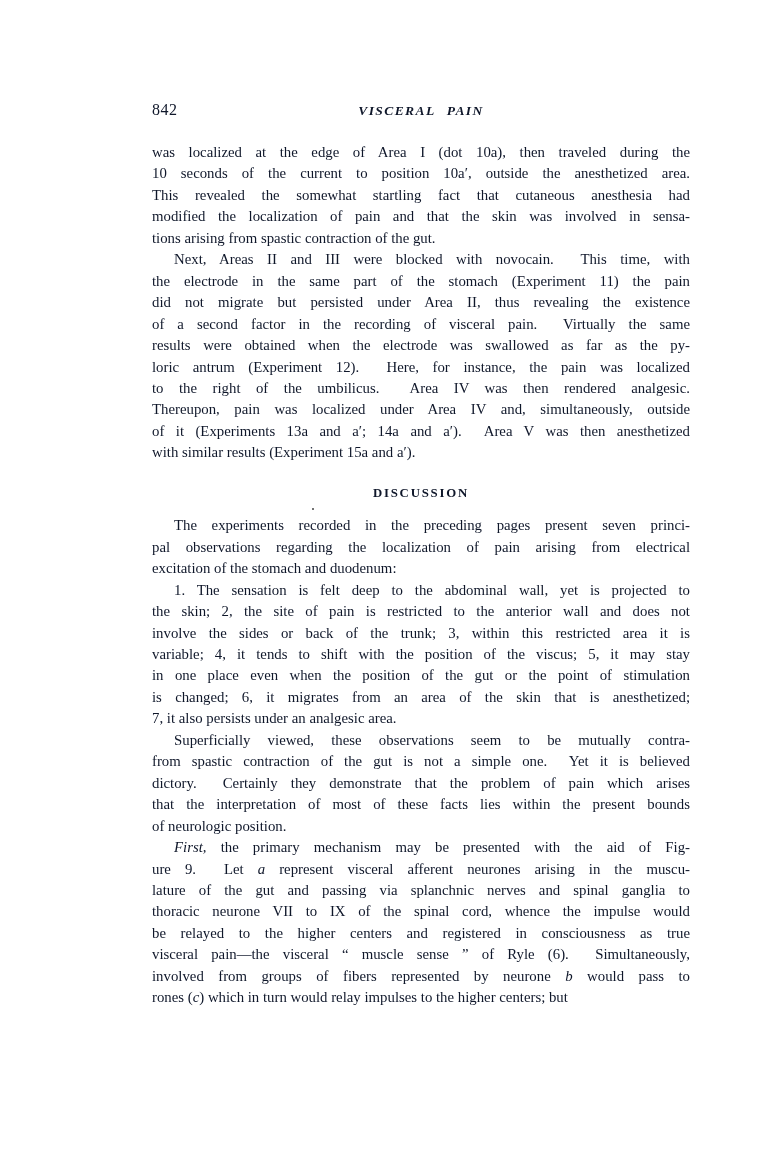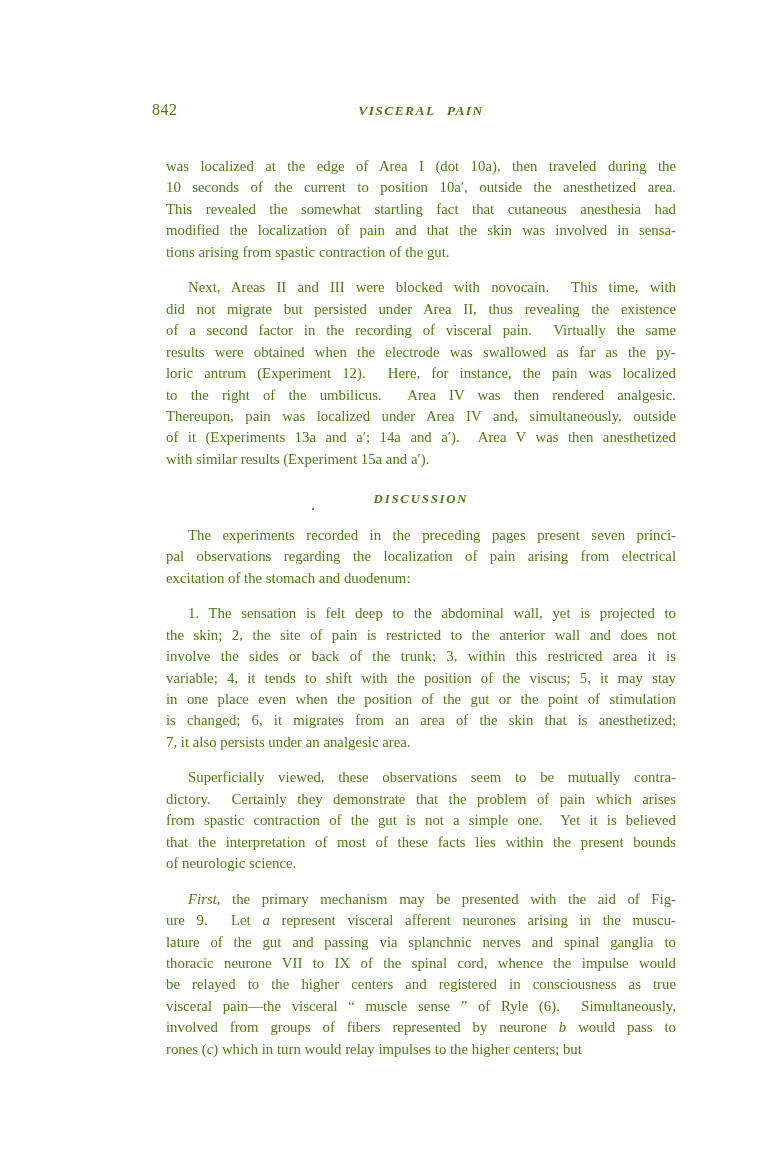--- a/index.html
+++ b/index.html
@@ -7,21 +7,21 @@
     padding: 0;
     background: #ffffff;
   }
   .page {
     position: relative;
     width: 767px;
     height: 1153px;
     background: #ffffff;
     overflow: hidden;
     font-family: "Liberation Serif", "DejaVu Serif", serif;
-    color: #4d7c0f;
+    color: #0f172a;
   }
   .running-header {
     position: absolute;
     left: 152px;
     top: 101px;
     width: 538px;
     height: 18px;
   }
   .page-number {
     position: absolute;
@@ -43,21 +43,21 @@
     font-style: italic;
   }
   .text-body {
     position: absolute;
     left: 152px;
     top: 142px;
     width: 538px;
     font-size: 14.8px;
   }
   .para {
-    margin: 14px;
+    margin: 0;
   }
   .line {
     line-height: 21.45px;
     text-align: justify;
     text-align-last: justify;
     white-space: normal;
   }
   .line.last {
     text-align-last: left;
   }
@@ -65,21 +65,20 @@
     text-indent: 22px;
   }
   .section-heading {
     line-height: 21.45px;
     margin-top: 19px;
     margin-bottom: 11px;
     text-align: center;
     font-size: 12.8px;
     font-weight: bold;
     letter-spacing: 1.8px;
-    font-style: italic;
   }
   .artifact-dot {
     position: absolute;
     left: 312px;
     top: 508px;
     width: 2px;
     height: 2px;
     background: #444;
     border-radius: 50%;
   }
@@ -97,20 +96,21 @@
   <div class="text-body">
       <div class="para">
         <div class="line"><span>was localized at the edge of Area I (dot 10a), then traveled during the</span></div>
         <div class="line"><span>10 seconds of the current to position 10a′, outside the anesthetized area.</span></div>
         <div class="line"><span>This revealed the somewhat startling fact that cutaneous anesthesia had</span></div>
         <div class="line"><span>modified the localization of pain and that the skin was involved in sensa-</span></div>
         <div class="line last"><span>tions arising from spastic contraction of the gut.</span></div>
       </div>
       <div class="para indent">
         <div class="line"><span>Next, Areas II and III were blocked with novocain.&nbsp; This time, with</span></div>
+        <div class="line"><span>the electrode in the same part of the stomach (Experiment 11) the pain</span></div>
         <div class="line"><span>did not migrate but persisted under Area II, thus revealing the existence</span></div>
         <div class="line"><span>of a second factor in the recording of visceral pain.&nbsp; Virtually the same</span></div>
         <div class="line"><span>results were obtained when the electrode was swallowed as far as the py-</span></div>
         <div class="line"><span>loric antrum (Experiment 12).&nbsp; Here, for instance, the pain was localized</span></div>
         <div class="line"><span>to the right of the umbilicus.&nbsp; Area IV was then rendered analgesic.</span></div>
         <div class="line"><span>Thereupon, pain was localized under Area IV and, simultaneously, outside</span></div>
         <div class="line"><span>of it (Experiments 13a and a′; 14a and a′).&nbsp; Area V was then anesthetized</span></div>
         <div class="line last"><span>with similar results (Experiment 15a and a′).</span></div>
       </div>
       <div class="section-heading">DISCUSSION</div>
@@ -123,24 +123,24 @@
         <div class="line"><span>1. The sensation is felt deep to the abdominal wall, yet is projected to</span></div>
         <div class="line"><span>the skin; 2, the site of pain is restricted to the anterior wall and does not</span></div>
         <div class="line"><span>involve the sides or back of the trunk; 3, within this restricted area it is</span></div>
         <div class="line"><span>variable; 4, it tends to shift with the position of the viscus; 5, it may stay</span></div>
         <div class="line"><span>in one place even when the position of the gut or the point of stimulation</span></div>
         <div class="line"><span>is changed; 6, it migrates from an area of the skin that is anesthetized;</span></div>
         <div class="line last"><span>7, it also persists under an analgesic area.</span></div>
       </div>
       <div class="para indent">
         <div class="line"><span>Superficially viewed, these observations seem to be mutually contra-</span></div>
+        <div class="line"><span>from spastic contraction of the gut is not a simple one.&nbsp; Yet it is believed</span></div>
         <div class="line"><span>dictory.&nbsp; Certainly they demonstrate that the problem of pain which arises</span></div>
-        <div class="line"><span>from spastic contraction of the gut is not a simple one.&nbsp; Yet it is believed</span></div>
         <div class="line"><span>that the interpretation of most of these facts lies within the present bounds</span></div>
-        <div class="line last"><span>of neurologic science.</span></div>
+        <div class="line last"><span>of neurologic position.</span></div>
       </div>
       <div class="para indent">
         <div class="line"><i>First,</i><span> the primary mechanism may be presented with the aid of Fig-</span></div>
         <div class="line"><span>ure 9.&nbsp; Let </span><i>a</i><span> represent visceral afferent neurones arising in the muscu-</span></div>
         <div class="line"><span>lature of the gut and passing via splanchnic nerves and spinal ganglia to</span></div>
         <div class="line"><span>thoracic neurone VII to IX of the spinal cord, whence the impulse would</span></div>
         <div class="line"><span>be relayed to the higher centers and registered in consciousness as true</span></div>
         <div class="line"><span>visceral pain—the visceral “ muscle sense ” of Ryle (6).&nbsp; Simultaneously,</span></div>
         <div class="line"><span>involved from groups of fibers represented by neurone </span><i>b</i><span> would pass to</span></div>
         <div class="line last"><span>rones (</span><i>c</i><span>) which in turn would relay impulses to the higher centers; but</span></div>

